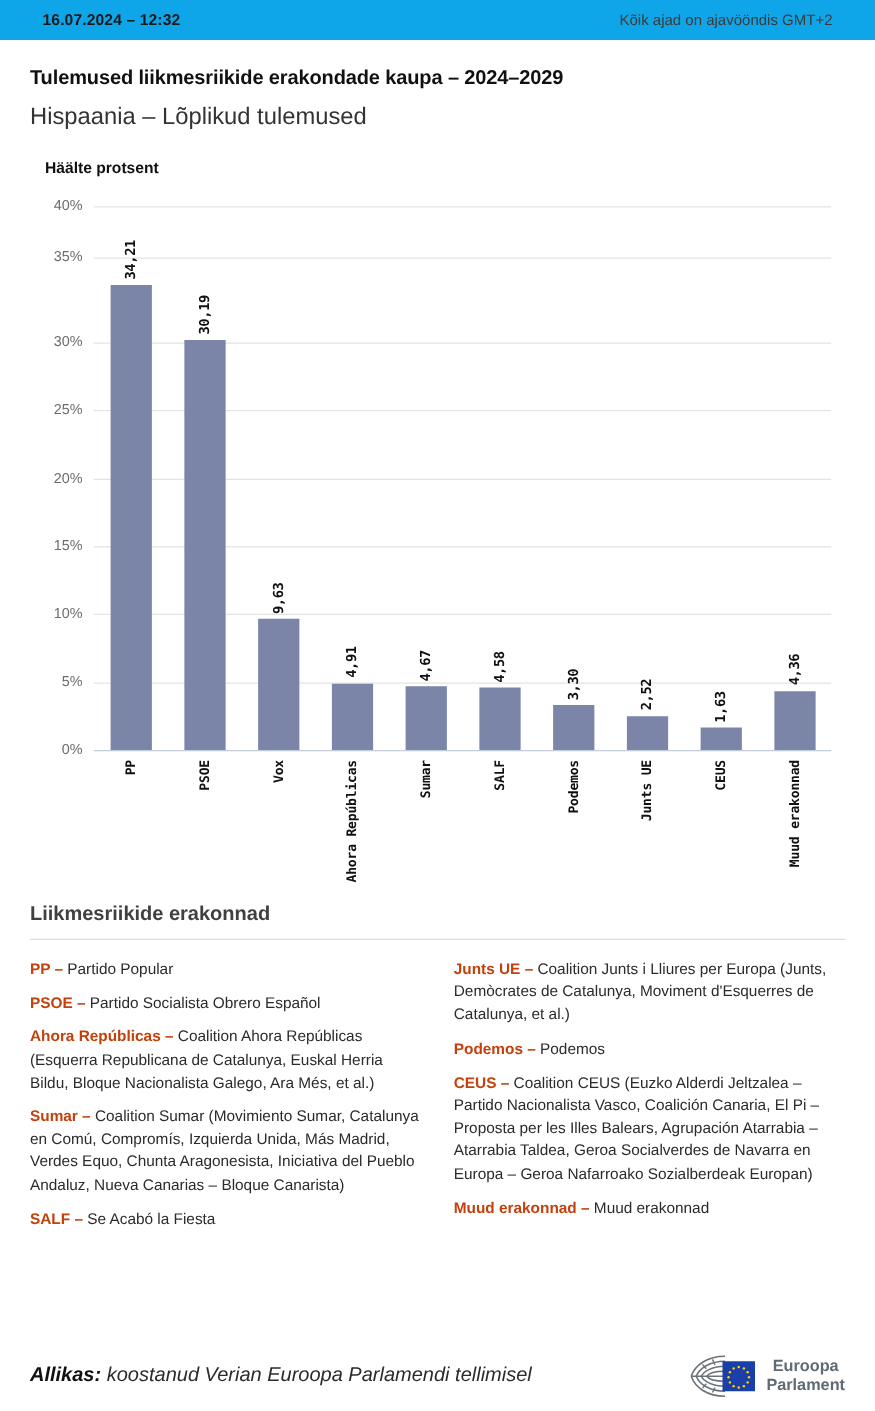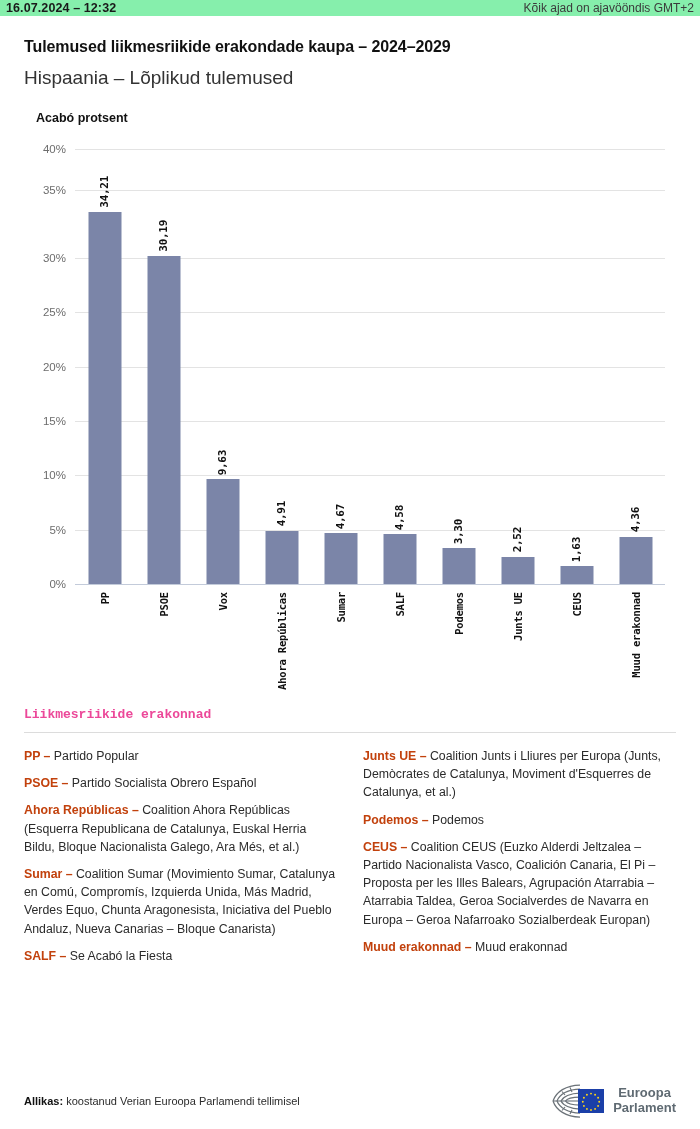--- a/index.html
+++ b/index.html
@@ -9,26 +9,26 @@
     height: 1129px;
     background: #ffffff;
     font-family: "Liberation Sans", sans-serif;
     color: #1a1a1a;
     overflow: hidden;
   }
   .page { position: relative; width: 700px; height: 1129px; }
 
   
   .topbar {
-    height: 16px;
-    background: #86efac;
+    height: 32px;
+    background: #0ea5e9;
     display: flex;
     align-items: center;
     justify-content: space-between;
-    padding: 0 6px;
+    padding: 0 34px;
   }
   .topbar-date { font-size: 12.5px; font-weight: bold; color: #1a1a1a; letter-spacing: .1px; }
   .topbar-tz { font-size: 12px; color: #3b3b3b; }
 
   
   .titles { padding: 22px 24px 0 24px; }
   .title-main { font-size: 16px; font-weight: bold; color: #111; letter-spacing: -.1px; }
   .title-sub  { font-size: 19px; color: #333; margin-top: 11px; font-weight: normal; }
 
   
@@ -111,21 +111,21 @@
     color: #111;
     writing-mode: vertical-rl;
     white-space: nowrap;
     font-family: "DejaVu Sans Mono", monospace;
     letter-spacing: -.2px;
   }
   .cat-label > span { display: inline-block; transform: rotate(180deg); }
 
   
   .legend { padding: 0 24px; margin-top: 8px; }
-  .legend-title { font-size: 13px; font-weight: bold; color: #ec4899; font-family: Liberation Mono, monospace; }
+  .legend-title { font-size: 16px; font-weight: bold; color: #404040; }
   .legend-rule { height: 1px; background: #dcdcdc; margin-top: 10px; }
   .legend-cols {
     display: flex;
     gap: 26px;
     margin-top: 14px;
   }
   .legend-col { flex: 1 1 0; min-width: 0; }
   .legend-entry {
     font-size: 12.3px;
     line-height: 1.48;
@@ -137,21 +137,21 @@
   
   .footer {
     position: absolute;
     left: 0; right: 0; bottom: 0;
     height: 56px;
     padding: 0 24px;
     display: flex;
     align-items: center;
     justify-content: space-between;
   }
-  .source { font-size: 11px; color: #2b2b2b; }
+  .source { font-size: 16px; color: #2b2b2b; font-style: italic; }
   .source b { font-weight: bold; color: #111; }
   .ep-logo { display: flex; align-items: center; gap: 7px; text-align: center; }
   .ep-logo-text {
     font-size: 13px;
     font-weight: bold;
     color: #5f6a72;
     line-height: 1.12;
   }
 </style>
 </head>
@@ -163,21 +163,21 @@
     <div class="topbar-date">16.07.2024 – 12:32</div>
     <div class="topbar-tz">Kõik ajad on ajavööndis GMT+2</div>
   </div>
 
   <div class="titles">
     <h1 class="title-main">Tulemused liikmesriikide erakondade kaupa – 2024–2029</h1>
     <div class="title-sub">Hispaania – Lõplikud tulemused</div>
   </div>
 
   <div class="chart-wrap">
-    <div class="chart-caption">Acabó protsent</div>
+    <div class="chart-caption">Häälte protsent</div>
     <div class="plot">
       <div class="plot-area">
         <div id="gridlines">
             <div class="gridline baseline" style="top: 435px;">
               <div class="ytick">0%</div>
             </div>
             <div class="gridline" style="top: 380.625px;">
               <div class="ytick">5%</div>
             </div>
             <div class="gridline" style="top: 326.25px;">

